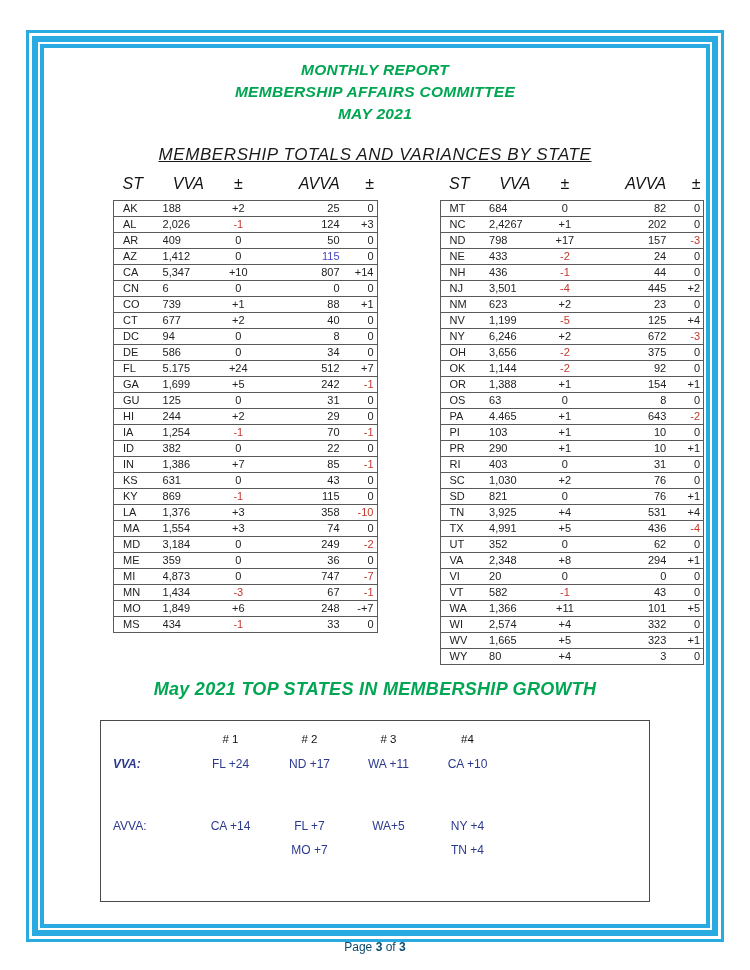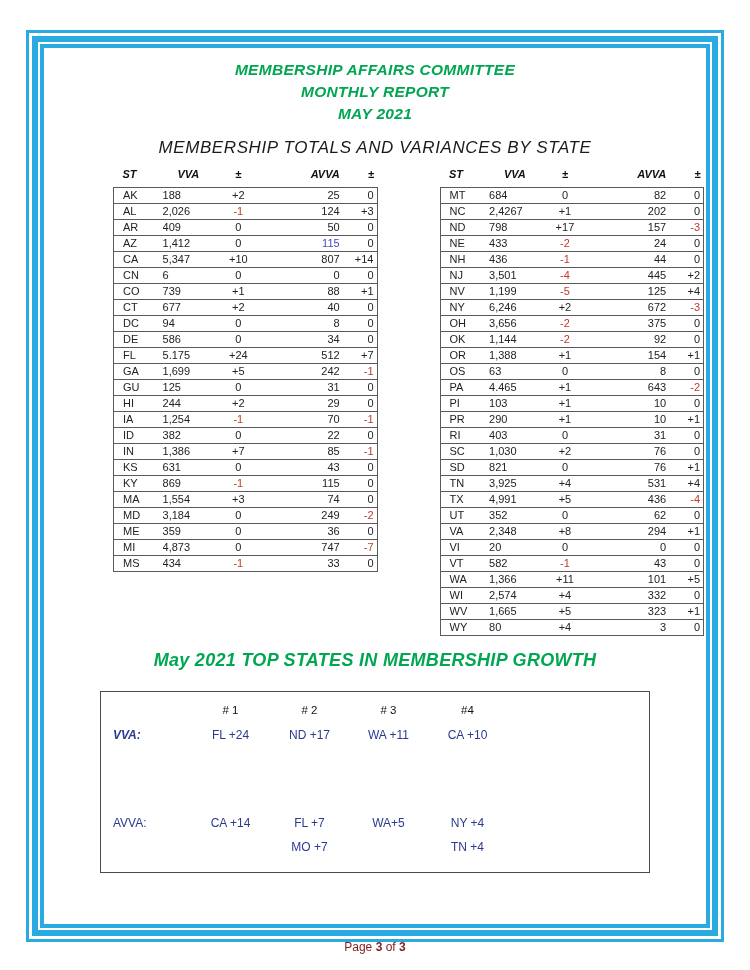--- a/index.html
+++ b/index.html
@@ -9,28 +9,28 @@
   .frame{position:absolute;top:30px;left:26px;right:26px;bottom:28px;
          border:3px solid var(--cyan);padding:3px;box-sizing:border-box;pointer-events:none;}
   .frame-mid{height:100%;border:6px solid var(--cyan);padding:2px;box-sizing:border-box;}
   .frame-inner{height:100%;border:4px solid var(--cyan);box-sizing:border-box;}
 
   .content{position:absolute;top:40px;left:46px;right:46px;bottom:40px;}
 
   .title-line{font-size:15.5px;font-weight:bold;font-style:italic;color:var(--green);
               text-align:center;line-height:22px;letter-spacing:.3px;}
   .title-block{margin-top:19px;}
-  .subtitle{margin-top:13px;font-size:17px;font-style:italic;color:#1a1a1a;
-            text-align:center;letter-spacing:.6px;}
+  .subtitle{margin-top:20px;font-size:17px;font-style:italic;color:#1a1a1a;
+            text-align:center;letter-spacing:.6px;text-decoration:underline;}
 
   .tables{display:flex;align-items:flex-start;margin-top:10px;}
   table.state{border-collapse:collapse;table-layout:fixed;font-size:11px;color:var(--text);}
   .tbl-left{margin-left:67px;}
   .tbl-right{margin-left:62px;}
-  table.state th{font-weight:bold;font-style:italic;font-size:11px;padding:0 0 7px 0;
+  table.state th{font-weight:normal;font-style:italic;font-size:16px;padding:0 0 7px 0;
                  text-align:center;border:none;color:#111;}
   table.state td{height:15px;line-height:15px;padding:0;white-space:nowrap;overflow:hidden;}
   table.state tbody td{border-bottom:1px solid #5a5a5a;}
   table.state tbody tr:first-child td{border-top:1px solid #5a5a5a;}
   table.state tbody td:first-child{border-left:1px solid #5a5a5a;}
   table.state tbody td:last-child{border-right:1px solid #5a5a5a;}
   table.state .c0{width:40px;text-align:left;padding-left:9px;}
   table.state .c1{width:52px;padding-right:2px;}
   table.state .c2{width:45px;text-align:center;}
   table.state .c3{width:80px;text-align:right;padding-right:8px;}
@@ -43,43 +43,43 @@
   .growth-box{margin-left:54px;margin-top:20px;width:550px;height:182px;
               border:1px solid #4a4a4a;box-sizing:border-box;font-size:12px;}
   .g-row{display:flex;line-height:20px;}
   .g-head{margin-top:8px;color:#111;font-size:11.5px;}
   .g-label-col{width:90px;padding-left:12px;box-sizing:border-box;}
   .g-cell{width:79px;text-align:center;color:var(--navy);}
   .g-head .g-cell{color:#111;}
   .g-label-vva{color:var(--navy);font-weight:bold;font-style:italic;}
   .g-label-avva{color:var(--navy);}
   .g-row-vva{margin-top:5px;}
-  .g-row-avva{margin-top:68px;}
+  .g-row-avva{margin-top:42px;}
   .g-row-avva2{margin-top:4px;}
 
   .footer{position:absolute;left:0;right:0;top:940px;text-align:center;
-          font-size:12px;color:#7f1d1d;}
+          font-size:12px;color:#0c4a6e;}
   .footer b{font-weight:bold;}
 </style>
 </head>
 <body>
 
 <div class="page">
 
   <div class="frame">
     <div class="frame-mid">
       <div class="frame-inner"></div>
     </div>
   </div>
 
   <div class="content">
 
     <div class="title-block">
+      <div class="title-line">MONTHLY REPORT</div>
       <div class="title-line">MEMBERSHIP AFFAIRS COMMITTEE</div>
-      <div class="title-line">MONTHLY REPORT</div>
       <div class="title-line">MAY 2021</div>
     </div>
 
     <div class="subtitle">MEMBERSHIP TOTALS AND VARIANCES BY STATE</div>
 
     <div class="tables">
       <table class="state tbl-left">
           <thead>
             <tr>
               <th class="c0">ST</th>
@@ -217,20 +217,27 @@
               <td class="c4">0</td>
             </tr>
             <tr>
               <td class="c0">KY</td>
               <td class="c1">869</td>
               <td class="c2 neg">-1</td>
               <td class="c3">115</td>
               <td class="c4">0</td>
             </tr>
             <tr>
+              <td class="c0">LA</td>
+              <td class="c1">1,376</td>
+              <td class="c2">+3</td>
+              <td class="c3">358</td>
+              <td class="c4 neg">-10</td>
+            </tr>
+            <tr>
               <td class="c0">MA</td>
               <td class="c1">1,554</td>
               <td class="c2">+3</td>
               <td class="c3">74</td>
               <td class="c4">0</td>
             </tr>
             <tr>
               <td class="c0">MD</td>
               <td class="c1">3,184</td>
               <td class="c2">0</td>
@@ -243,20 +250,34 @@
               <td class="c2">0</td>
               <td class="c3">36</td>
               <td class="c4">0</td>
             </tr>
             <tr>
               <td class="c0">MI</td>
               <td class="c1">4,873</td>
               <td class="c2">0</td>
               <td class="c3">747</td>
               <td class="c4 neg">-7</td>
+            </tr>
+            <tr>
+              <td class="c0">MN</td>
+              <td class="c1">1,434</td>
+              <td class="c2 neg">-3</td>
+              <td class="c3">67</td>
+              <td class="c4 neg">-1</td>
+            </tr>
+            <tr>
+              <td class="c0">MO</td>
+              <td class="c1">1,849</td>
+              <td class="c2">+6</td>
+              <td class="c3">248</td>
+              <td class="c4">-+7</td>
             </tr>
             <tr>
               <td class="c0">MS</td>
               <td class="c1">434</td>
               <td class="c2 neg">-1</td>
               <td class="c3">33</td>
               <td class="c4">0</td>
             </tr>
           </tbody>
         </table>
@@ -305,20 +326,27 @@
               <td class="c2 neg">-1</td>
               <td class="c3">44</td>
               <td class="c4">0</td>
             </tr>
             <tr>
               <td class="c0">NJ</td>
               <td class="c1">3,501</td>
               <td class="c2 neg">-4</td>
               <td class="c3">445</td>
               <td class="c4">+2</td>
+            </tr>
+            <tr>
+              <td class="c0">NM</td>
+              <td class="c1">623</td>
+              <td class="c2">+2</td>
+              <td class="c3">23</td>
+              <td class="c4">0</td>
             </tr>
             <tr>
               <td class="c0">NV</td>
               <td class="c1">1,199</td>
               <td class="c2 neg">-5</td>
               <td class="c3">125</td>
               <td class="c4">+4</td>
             </tr>
             <tr>
               <td class="c0">NY</td>

